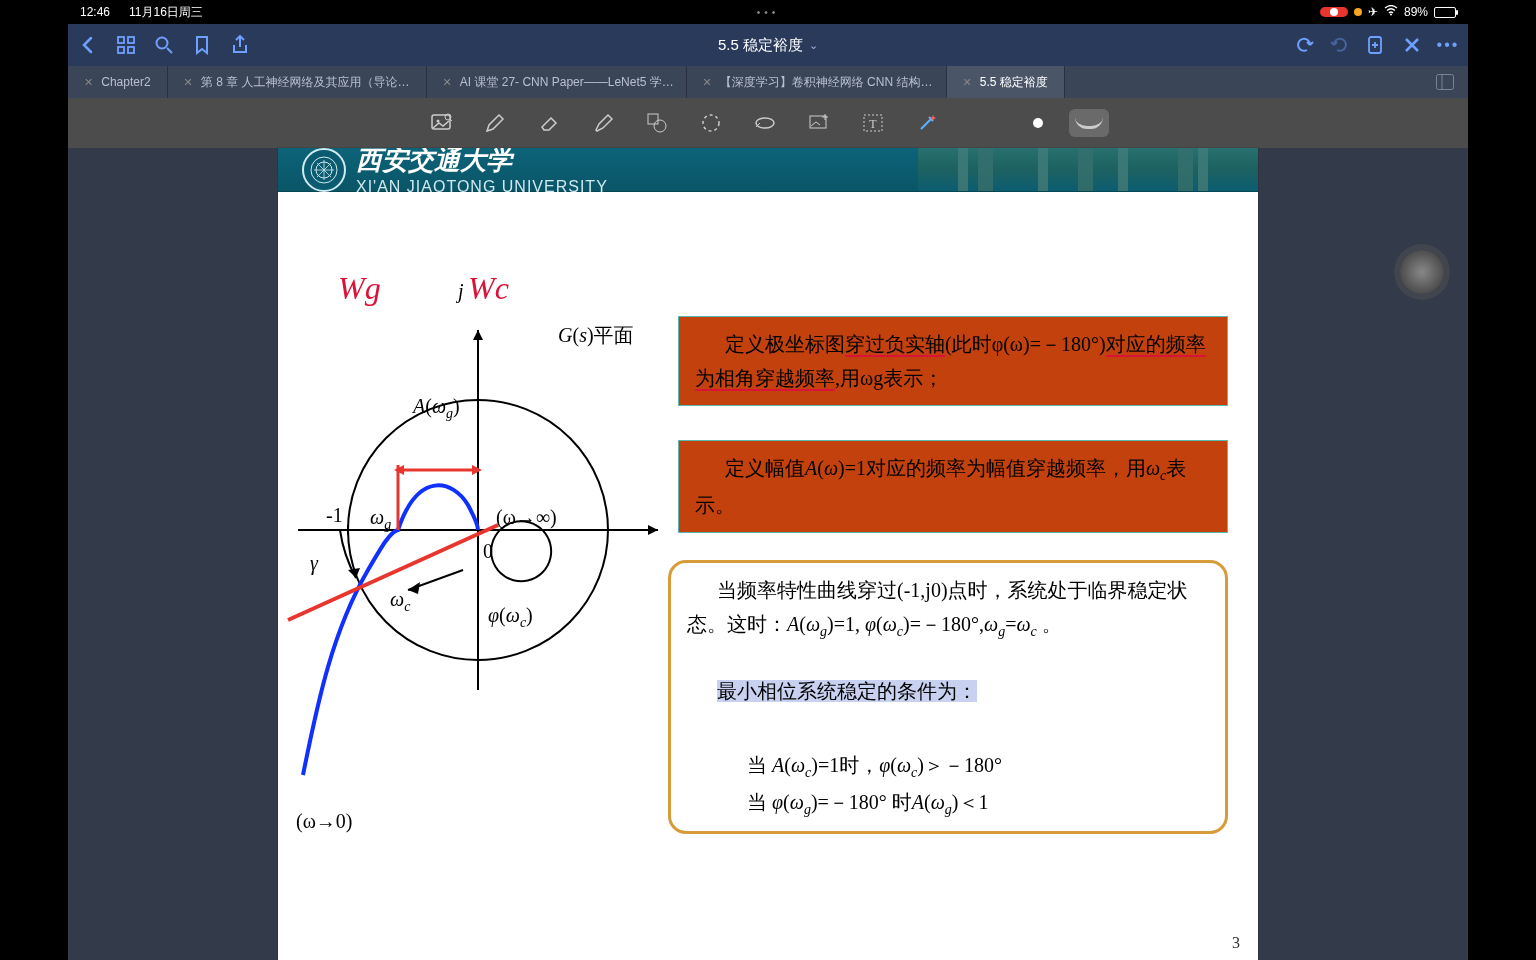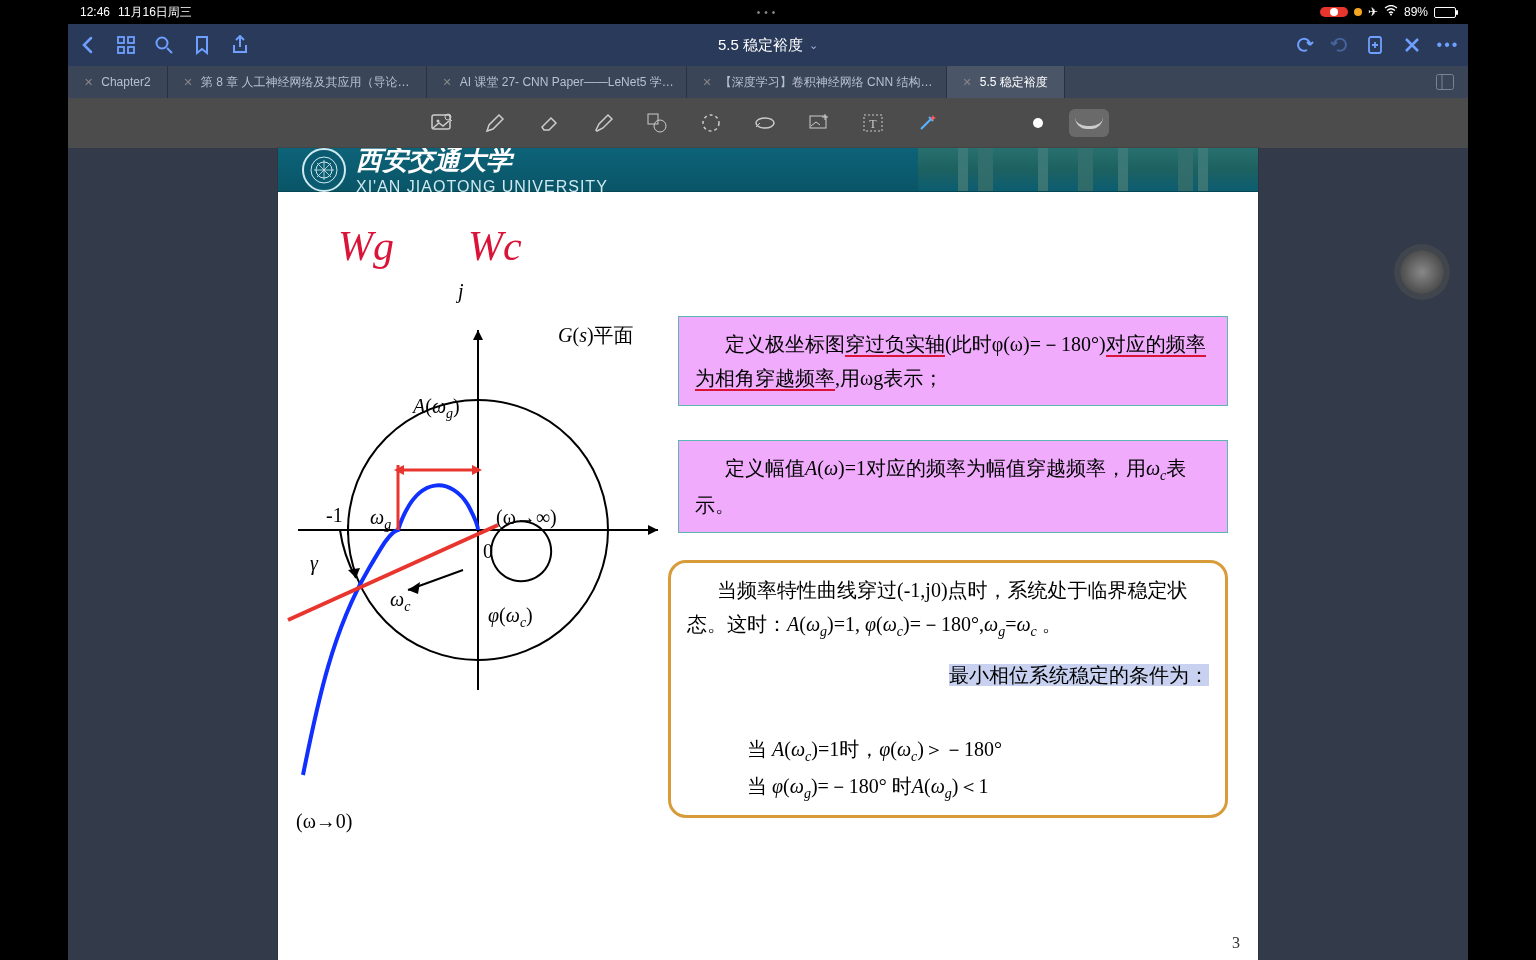--- a/index.html
+++ b/index.html
@@ -23,21 +23,21 @@
     height: 24px;
     background: #000;
     display: flex;
     align-items: center;
     color: #fff;
     font-size: 12px;
     padding: 0 12px;
     justify-content: space-between;
     position: relative;
   }
-  .statusbar .left { display:flex; gap:8px; align-items:center;}
+  .statusbar .left { display:flex; gap:19px; align-items:center;}
   .statusbar .center {position:absolute; left:50%; transform:translateX(-50%); color:#888; letter-spacing:4px; font-size:10px;}
   .statusbar .right { display:flex; gap:6px; align-items:center;}
   .rec-pill { background:#e8352e; padding:1px 10px; border-radius:10px; display:flex; align-items:center; gap:4px;}
   .rec-dot { width:8px;height:8px;border-radius:50%;background:#fff;}
   .orange-dot{width:8px;height:8px;border-radius:50%;background:#f5a623;}
   .battery{width:22px;height:11px;border:1px solid #fff;border-radius:2px;position:relative;}
   .battery::after{content:"";position:absolute;right:-3px;top:2px;width:2px;height:5px;background:#fff;border-radius:1px;}
   .battery .fill{background:#fff;height:100%;width:89%;}
   
   .navbar {
@@ -123,27 +123,27 @@
     opacity:0.6;
   }
   .uni-photo::before{
     content:"";position:absolute;inset:0;
     background:
       linear-gradient(90deg,transparent 0,transparent 40px,#5a8a7a 40px,#5a8a7a 50px,transparent 50px) 0 30px/80px 30px,
       linear-gradient(90deg,transparent 0,transparent 20px,#4a7a6a 20px,#4a7a6a 35px,transparent 35px) 40px 20px/100px 40px;
   }
   
   .pbody{position:absolute;top:62px;left:0;right:0;bottom:0;}
-  .handw{font-family:"Comic Sans MS",cursive;color:#d91438;font-size:42px;font-style:italic;position:absolute;}
+  .handw{font-family:"Comic Sans MS",cursive;color:#d91438;font-size:32px;font-style:italic;position:absolute;margin-top:48px;}
   .plabel{position:absolute;font-family:"Times New Roman",serif;font-size:20px;}
   .box{
     position:absolute;padding:10px 16px;
     font-family:"Songti SC","SimSun",serif;font-size:20px;line-height:1.7;
   }
-  .box.cyan{background:#f0abfc;border:1px solid #5ab8b0;}
+  .box.cyan{background:#c2410c;border:1px solid #5ab8b0;}
   .box.orange{border:3px solid #d79b3a;border-radius:18px;background:#fff;}
   .ul-red{border-bottom:2px solid #d91438;border-bottom-style:double;}
   .hl{background:#c8d2f0;}
   .pagenum{position:absolute;right:18px;bottom:8px;font-family:"Times New Roman",serif;font-size:16px;color:#333;}
   .assist-dot{
     position:absolute;right:24px;top:250px;
     width:44px;height:44px;border-radius:50%;
     background:radial-gradient(circle,#888 0%,#555 60%,#333 100%);
     box-shadow:0 0 0 6px rgba(80,80,80,0.5);
   }
@@ -400,21 +400,21 @@
         <div class="box cyan" style="left:400px;top:106px;width:550px;">
           <span style="padding-left:1.5em;"></span><span>定义极坐标图</span><span class="ul-red">穿过负实轴</span><span>(此时φ(ω)=－180°)</span><span class="ul-red">对应的频率为相角穿越频率</span><span>,用ωg表示；</span>
         </div>
 
         <div class="box cyan" style="left:400px;top:230px;width:550px;">
           <span style="padding-left:1.5em;"></span>定义幅值<span class="it">A</span>(<span class="it">ω</span>)=1对应的频率为幅值穿越频率，用<span class="it">ω<span class="sub">c</span></span>表示。
         </div>
 
         <div class="box orange" style="left:390px;top:350px;width:560px;">
           <p style="text-indent:1.5em;">当频率特性曲线穿过(-1,j0)点时，系统处于临界稳定状态。这时：<span class="it">A</span>(<span class="it">ω<span class="sub">g</span></span>)=1, <span class="it">φ</span>(<span class="it">ω<span class="sub">c</span></span>)=－180°,<span class="it">ω<span class="sub">g</span></span>=<span class="it">ω<span class="sub">c</span></span> 。</p>
-          <p style="margin-top:14px;text-indent:1.5em;text-align:right;"><span class="hl">最小相位系统稳定的条件为：</span></p>
+          <p style="margin-top:30px;text-indent:1.5em;"><span class="hl">最小相位系统稳定的条件为：</span></p>
           <p style="text-indent:3em;margin-top:40px;">当 <span class="it">A</span>(<span class="it">ω<span class="sub">c</span></span>)=1时，<span class="it">φ</span>(<span class="it">ω<span class="sub">c</span></span>)＞－180°</p>
           <p style="text-indent:3em;">当 <span class="it">φ</span>(<span class="it">ω<span class="sub">g</span></span>)=－180° 时<span class="it">A</span>(<span class="it">ω<span class="sub">g</span></span>)＜1</p>
         </div>
 
         <div class="pagenum">3</div>
       </div>
     </div>
   </div>
 
   <div class="assist-dot"></div>

